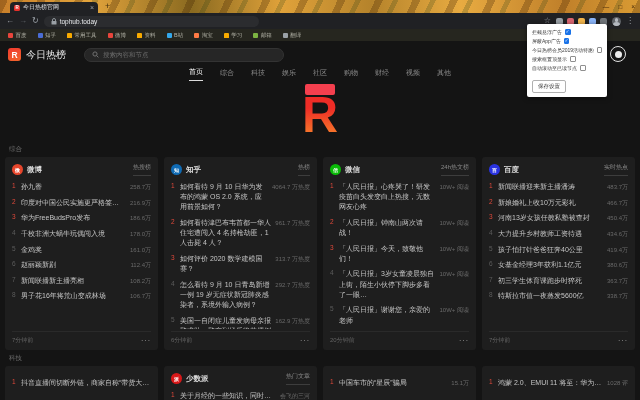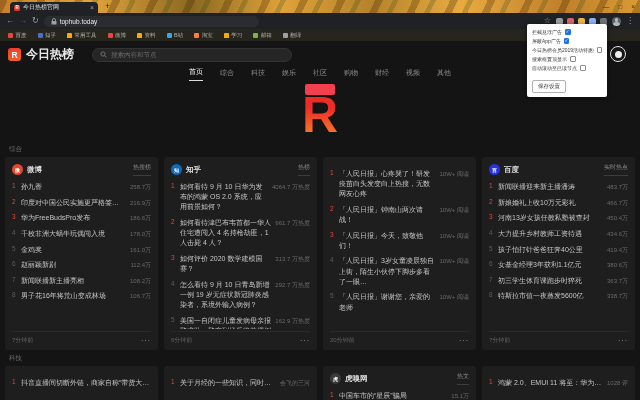--- a/index.html
+++ b/index.html
@@ -32,21 +32,21 @@
   .avatar::after{content:'';position:absolute;left:1px;top:5.8px;width:7px;height:5px;border-radius:50%;background:#b3b8bf}
   .bookmarksbar{position:absolute;top:29px;left:0;right:0;height:12px;background:#26261f;display:flex;align-items:center;padding:0 8px;gap:11px;overflow:hidden}
   .bm{display:flex;align-items:center;gap:2.5px}
   .bm .fav{width:5px;height:5px;border-radius:1px;flex:none}
   .bm .lbl{font-size:5.5px;color:#b4b4a8;white-space:nowrap}
   
   .page{position:absolute;top:41px;left:0;right:0;bottom:0;background:#141414}
   .site-header{display:flex;align-items:center;height:24px;padding:3px 8px 0}
   .logo-badge{width:13px;height:13px;border-radius:3px;background:linear-gradient(160deg,#f0392e,#f2652b);
     color:#fff;font-weight:800;font-size:8.5px;display:flex;align-items:center;justify-content:center}
-  .logo-name{margin-left:5px;font-size:12px;font-weight:700;color:#e8e8e8}
+  .logo-name{margin-left:5px;font-size:10px;font-weight:400;color:#e8e8e8}
   .searchbox{margin-left:18px;width:200px;height:14px;border-radius:7px;background:#262626;border:1px solid #333;
     display:flex;align-items:center;padding:0 7px;gap:4px}
   .searchbox input{flex:1;background:transparent;border:0;outline:0;font-size:6.5px;color:#ddd;min-width:0}
   .searchbox input::placeholder{color:#6f6f6f}
   .navbar{display:flex;justify-content:center;gap:17px;height:15px;align-items:flex-end;margin-top:1px}
   .nav-item{font-size:7px;color:#8b8b8b;padding-bottom:3px}
   .nav-item.active{color:#fff;border-bottom:1.5px solid #ddd}
   .hero{display:flex;flex-direction:column;align-items:center;margin-top:3px;height:57px}
   .hero-tab{width:30px;height:11px;background:#f43f4e;border-radius:2px}
   .hero-r{margin-top:-3px;font-size:50px;line-height:.92;font-weight:800;
@@ -289,20 +289,25 @@
     <span class="title">美国一自闭症儿童发病母亲报警求助，警察到场后将其摁倒在地…</span>
     <span class="val">162.9 万热度</span>
   </div>
               </div>
     <div class="card-foot">
       <span class="f-time">6分钟前</span>
       <span class="f-more">···</span>
     </div>
   </div>
             <div class="card">
+    <div class="card-head">
+      <span class="c-icon" style="background: rgb(9, 187, 7);">信</span>
+      <span class="c-name">微信</span>
+      <span class="c-badge">24h热文榜</span>
+    </div>
     <div class="rows">
                 <div class="row">
     <span class="rank top">1</span>
     <span class="title">「人民日报」心疼哭了！研发疫苗白头发变白上热搜，无数网友心疼</span>
     <span class="val">10W+ 阅读</span>
   </div>
                 <div class="row">
     <span class="rank top">2</span>
     <span class="title">「人民日报」钟南山两次请战！</span>
     <span class="val">10W+ 阅读</span>
@@ -390,35 +395,35 @@
     <div class="rows">
                 <div class="row nowrap">
     <span class="rank top">1</span>
     <span class="title">抖音直播间切断外链，商家自称“带货大师”｜反光镜</span>
 
   </div>
               </div>
 
   </div>
             <div class="card">
+    <div class="card-head">
+      <span class="c-icon" style="background: rgb(215, 24, 25);">派</span>
+      <span class="c-name">少数派</span>
+      <span class="c-badge">热门文章</span>
+    </div>
     <div class="rows">
                 <div class="row nowrap">
     <span class="rank top">1</span>
     <span class="title">关于月经的一些知识，同时写给男孩和女孩</span>
     <span class="val">会飞的三河</span>
   </div>
               </div>
 
   </div>
             <div class="card">
-    <div class="card-head">
-      <span class="c-icon" style="background: rgb(58, 58, 58);">虎</span>
-      <span class="c-name">虎嗅网</span>
-      <span class="c-badge">热文</span>
-    </div>
     <div class="rows">
                 <div class="row nowrap">
     <span class="rank top">1</span>
     <span class="title">中国车市的“星辰”骗局</span>
     <span class="val">15.1万</span>
   </div>
               </div>
 
   </div>
             <div class="card">

